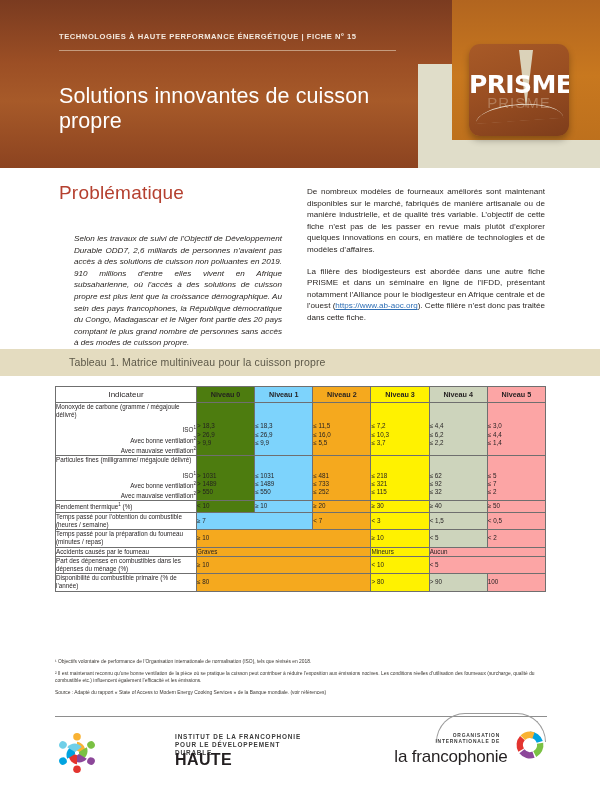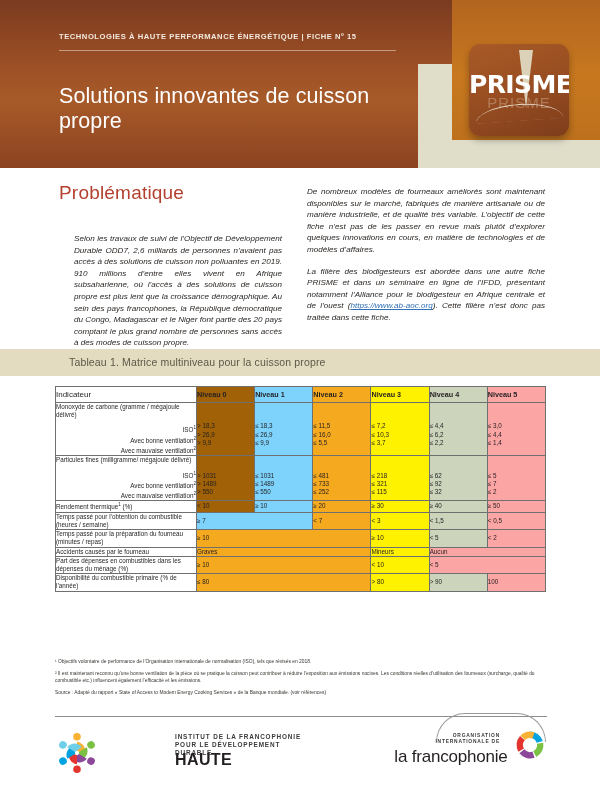--- a/index.html
+++ b/index.html
@@ -44,37 +44,37 @@
     transform:rotate(-4deg);}
 
   
   .body-wrap{position:absolute;left:0;top:168px;width:600px;}
   .h2{position:absolute;left:59px;top:14px;font-size:19px;color:#b5402f;
     font-weight:normal;letter-spacing:.2px;}
   .col-left{position:absolute;left:59px;top:50px;width:238px;
     font-size:8.1px;line-height:11.6px;text-align:justify;color:#2b2724;}
   .col-right{position:absolute;left:307px;top:18px;width:238px;
     font-size:8.1px;line-height:11.6px;text-align:justify;color:#2b2724;}
-  .col-right p{margin:0 0 10px 0;font-style:italic;}
+  .col-right p{margin:0 0 10px 0;}
   .col-left p{margin:15px;font-style:italic;}
   .lnk{color:#2f6fb5;text-decoration:underline;}
 
   
   .band{position:absolute;left:0;top:349px;width:600px;height:27px;background:#e4dcc0;}
   .band-title{position:absolute;left:69px;top:356px;font-size:10.5px;color:#5c5848;letter-spacing:.15px;}
 
   
   .tbl{position:absolute;left:55px;top:386px;width:490px;border-collapse:collapse;
     table-layout:fixed;}
   .tbl td,.tbl th{border:.7px solid #6f6f6f;padding:0;vertical-align:middle;}
   .ind{width:141px;}
   .lvl{width:58.16px;}
-  .hdr{height:15px;text-align:left;font-size:7.2px;font-weight:bold;color:#231f20;}
+  .hdr{height:15px;text-align:center;font-size:7.2px;font-weight:bold;color:#231f20;}
   .hdr.ind-h{background:#ffffff;font-weight:normal;font-size:8px;}
-  .c0{background:#a16207;}
+  .c0{background:#4d7c0f;}
   .c1{background:#7dd3fc;}
   .c2{background:#f5a91e;}
   .c3{background:#fff200;}
   .c4{background:#cdd4bc;}
   .c5{background:#fca5a5;}
   .lab{background:#fff;font-size:6.3px;line-height:8.2px;padding:2.5px 4px;color:#231f20;}
   .lab .sub{display:block;text-align:right;}
   .lab .ttl{display:block;}
   .val{font-size:6.3px;line-height:8.2px;padding:2.5px 4px;color:#231f20;}
   .val .ln{display:block;}

